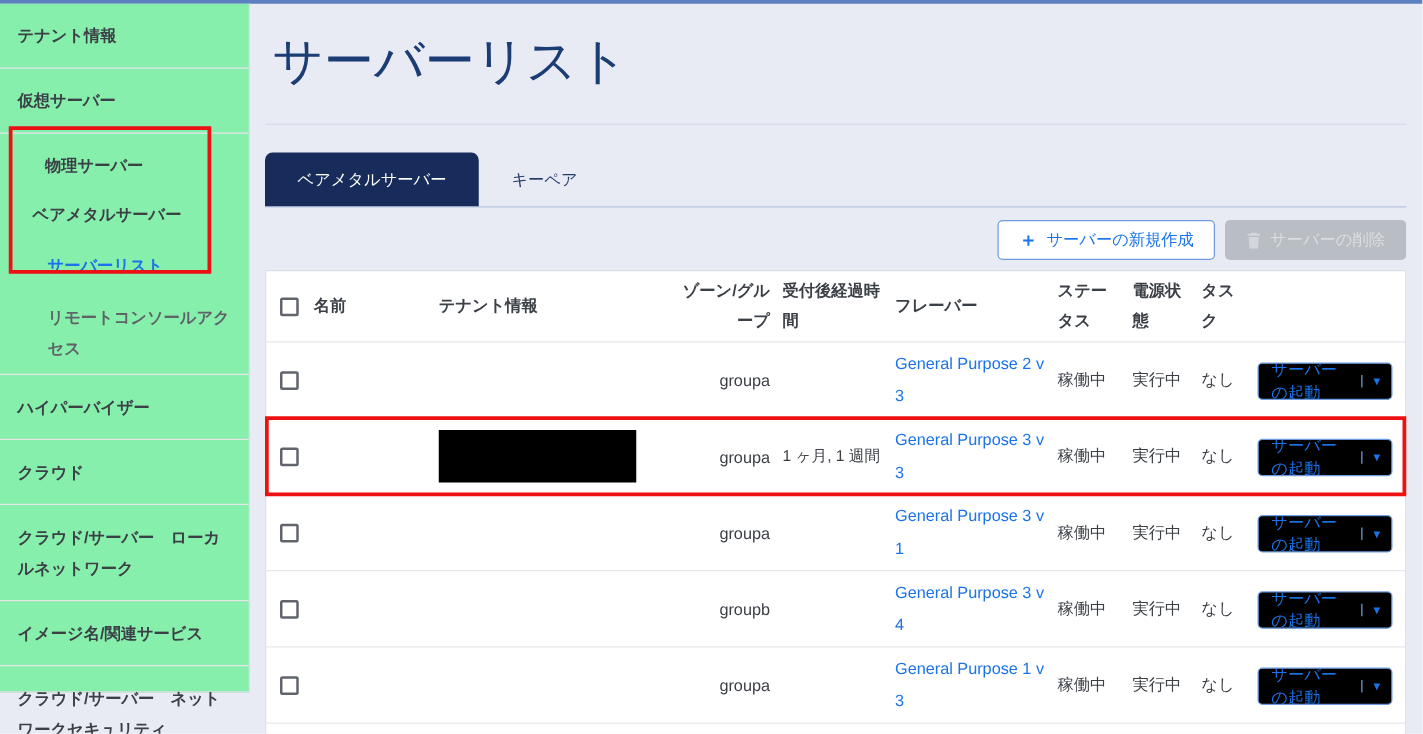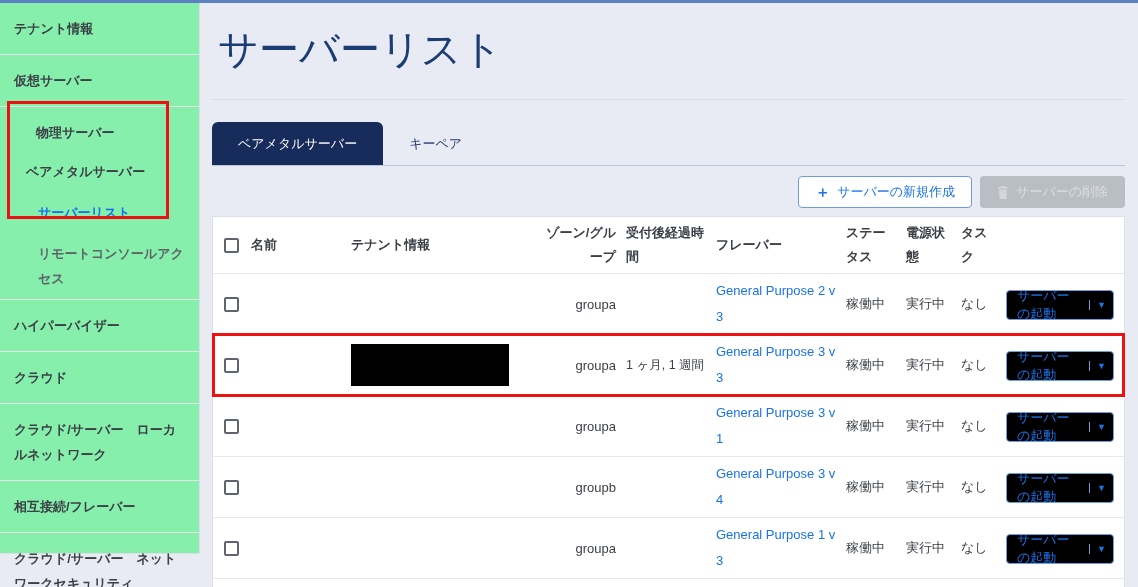--- a/index.html
+++ b/index.html
@@ -101,21 +101,21 @@
 <aside class="sidebar">
   <div class="side-item">テナント情報</div>
   <div class="side-item divider-top">仮想サーバー</div>
   <div class="side-item divider-top group-head">物理サーバー</div>
   <div class="side-item indent-1">ベアメタルサーバー</div>
   <div class="side-item indent-2 active">サーバーリスト</div>
   <div class="side-item indent-2 plain">リモートコンソールアクセス</div>
   <div class="side-item divider-top">ハイパーバイザー</div>
   <div class="side-item divider-top">クラウド</div>
   <div class="side-item divider-top">クラウド/サーバー　ローカルネットワーク</div>
-  <div class="side-item divider-top">相互接続/フレーバー</div>
+  <div class="side-item divider-top">イメージ名/関連サービス</div>
   <div class="side-item divider-top">クラウド/サーバー　ネットワークセキュリティ</div>
   <div class="sidebar-redbox"></div>
 </aside>
 
 <main class="main">
   <h1 class="page-title">サーバーリスト</h1>
   <div class="title-divider"></div>
 
   <div class="tabbar">
     <div class="tab active">ベアメタルサーバー</div>

